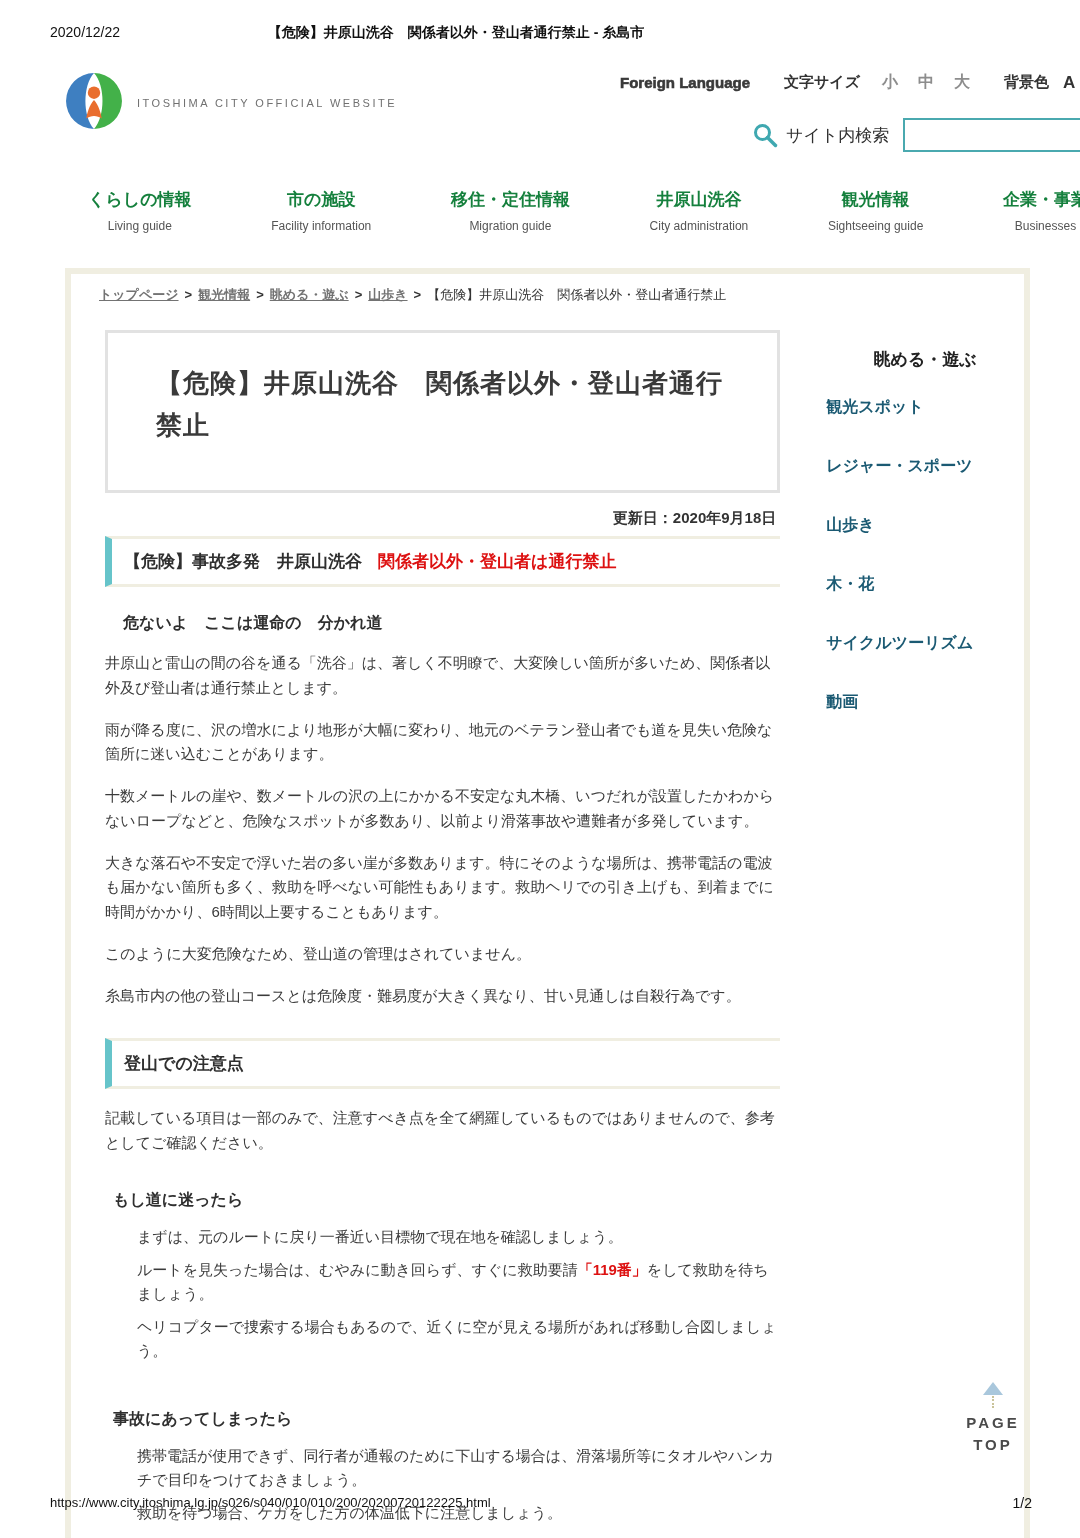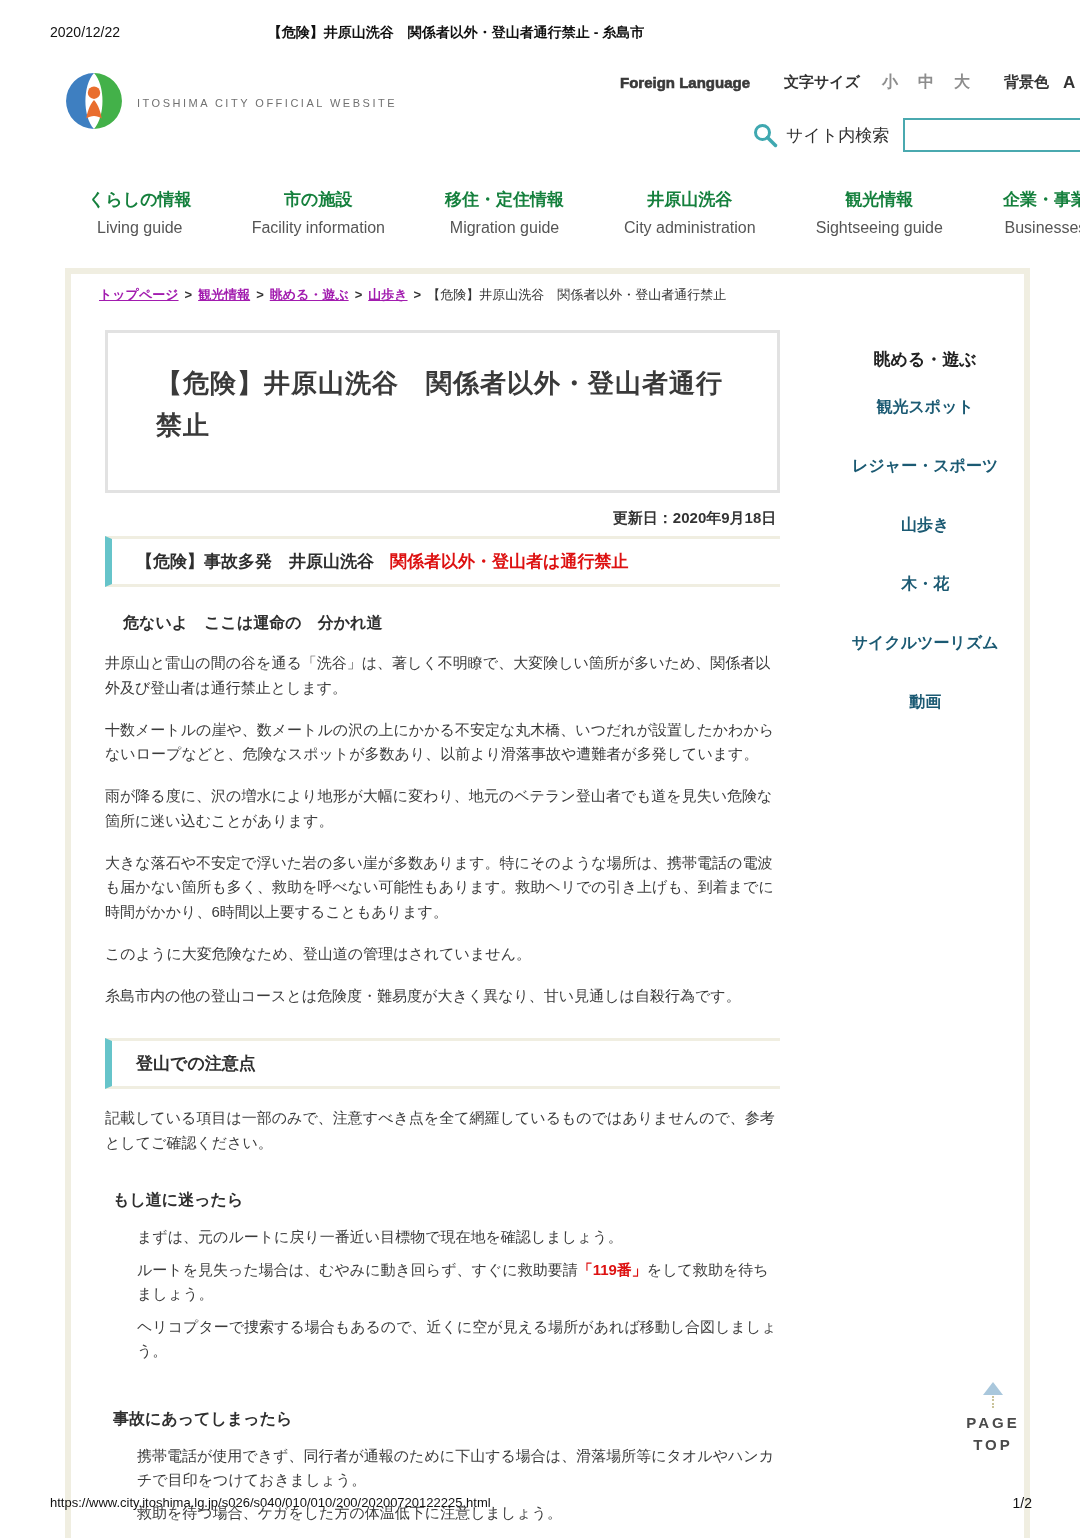--- a/index.html
+++ b/index.html
@@ -34,58 +34,58 @@
 
   .search-row { position:absolute; top:118px; left:752px; display:flex; align-items:center; }
   .search-icon { width:26px; height:26px; margin-right:8px; }
   .search-label { font-size:17px; color:#2f2f2f; margin-right:14px; white-space:nowrap; }
   .search-input { width:300px; height:34px; border:2px solid #4aa9af; background:#fff; font-size:15px; padding:0 8px; }
 
   
   .global-nav { position:absolute; top:188px; left:88px; width:1000px; display:flex; justify-content:space-between; }
   .nav-item { text-align:center; white-space:nowrap; }
   .nav-jp { font-size:17px; font-weight:bold; color:#15803d; }
-  .nav-en { font-size:16px; color:#555; margin-top:8px; }
+  .nav-en { font-size:12px; color:#555; margin-top:8px; }
 
   
   .frame {
     position:absolute; top:268px; left:65px; width:965px; height:1500px;
     border:6px solid #f0eee1; background:#fff;
   }
   .breadcrumb { padding:12px 20px 0 28px; font-size:13px; color:#333; }
-  .breadcrumb a { color:#a21caf; font-weight:600; text-decoration:underline; }
+  .breadcrumb a { color:#737373; font-weight:600; text-decoration:underline; }
   .crumb-sep { margin:0 6px; font-weight:bold; color:#333; }
 
   .columns { display:flex; padding:26px 0 0 34px; }
   .main-col { width:683px; }
   .side-col { width:200px; margin-left:46px; padding-top:18px; }
 
   .title-box { border:3px solid #e2e2e2; padding:30px 36px 44px 48px; }
   .page-title { font-size:26px; font-weight:bold; color:#3a3a3a; line-height:1.6; letter-spacing:1px; }
 
   .update-date { text-align:right; font-size:15px; font-weight:bold; margin:16px 4px 6px 0; }
 
   .sec-heading {
     border-top:3px solid #f0eee1; border-bottom:3px solid #f0eee1;
-    border-left:7px solid #66c4ca; padding:11px 0 11px 24px;
+    border-left:7px solid #66c4ca; padding:11px 0 11px 12px;
     font-size:17px; font-weight:bold; color:#2f2f2f; margin-top:8px;
   }
   .sec-heading .red { color:#dd1111; margin-left:16px; }
 
   .slogan { font-weight:bold; font-size:16px; margin:26px 0 6px 18px; color:#2f2f2f; }
   .para { font-size:15px; line-height:1.65; margin-top:17px; color:#3b3b3b; }
 
   .sub-heading { font-size:16px; font-weight:bold; color:#2f2f2f; margin:34px 0 14px 8px; }
   .plain-list { list-style:none; margin-left:32px; }
   .plain-list li { font-size:15px; line-height:1.6; margin-top:9px; color:#3b3b3b; }
   .red-inline { color:#dd1111; font-weight:bold; }
 
   
   .side-title { font-size:17px; font-weight:bold; color:#222; text-align:center; margin-bottom:26px; }
-  .side-list { list-style:none;text-align:center; }
+  .side-list { list-style:none; }
   .side-list li { margin-bottom:38px; }
   .side-list a { color:#1b5a73; font-size:16px; font-weight:600; text-decoration:none; }
 
   
   .page-top { position:absolute; left:958px; top:1382px; width:70px; text-align:center; }
   .pt-arrow { width:0; height:0; margin:0 auto; border-left:10px solid transparent; border-right:10px solid transparent; border-bottom:13px solid #a9c7dc; }
   .pt-tail { width:0; height:12px; margin:1px auto 4px; border-left:2px dotted #c9c39a; }
   .pt-text { font-size:15px; font-weight:bold; color:#4a4a4a; letter-spacing:3px; line-height:1.45; }
 </style>
 </head>
@@ -167,22 +167,22 @@
         <h1 class="page-title">【危険】井原山洗谷　関係者以外・登山者通行禁止</h1>
       </div>
 
       <div class="update-date">更新日：2020年9月18日</div>
 
       <h2 class="sec-heading"><span>【危険】事故多発　井原山洗谷</span><span class="red">関係者以外・登山者は通行禁止</span></h2>
 
       <div class="slogan">危ないよ　ここは運命の　分かれ道</div>
 
       <p class="para">井原山と雷山の間の谷を通る「洗谷」は、著しく不明瞭で、大変険しい箇所が多いため、関係者以外及び登山者は通行禁止とします。</p>
+      <p class="para">雨が降る度に、沢の増水により地形が大幅に変わり、地元のベテラン登山者でも道を見失い危険な箇所に迷い込むことがあります。</p>
       <p class="para">十数メートルの崖や、数メートルの沢の上にかかる不安定な丸木橋、いつだれが設置したかわからないロープなどと、危険なスポットが多数あり、以前より滑落事故や遭難者が多発しています。</p>
-      <p class="para">雨が降る度に、沢の増水により地形が大幅に変わり、地元のベテラン登山者でも道を見失い危険な箇所に迷い込むことがあります。</p>
       <p class="para">大きな落石や不安定で浮いた岩の多い崖が多数あります。特にそのような場所は、携帯電話の電波も届かない箇所も多く、救助を呼べない可能性もあります。救助ヘリでの引き上げも、到着までに時間がかかり、6時間以上要することもあります。</p>
       <p class="para">このように大変危険なため、登山道の管理はされていません。</p>
       <p class="para">糸島市内の他の登山コースとは危険度・難易度が大きく異なり、甘い見通しは自殺行為です。</p>
 
       <h2 class="sec-heading" style="margin-top:30px;">登山での注意点</h2>
 
       <p class="para">記載している項目は一部のみで、注意すべき点を全て網羅しているものではありませんので、参考としてご確認ください。</p>
 
       <h3 class="sub-heading">もし道に迷ったら</h3>
       <ul class="plain-list">

